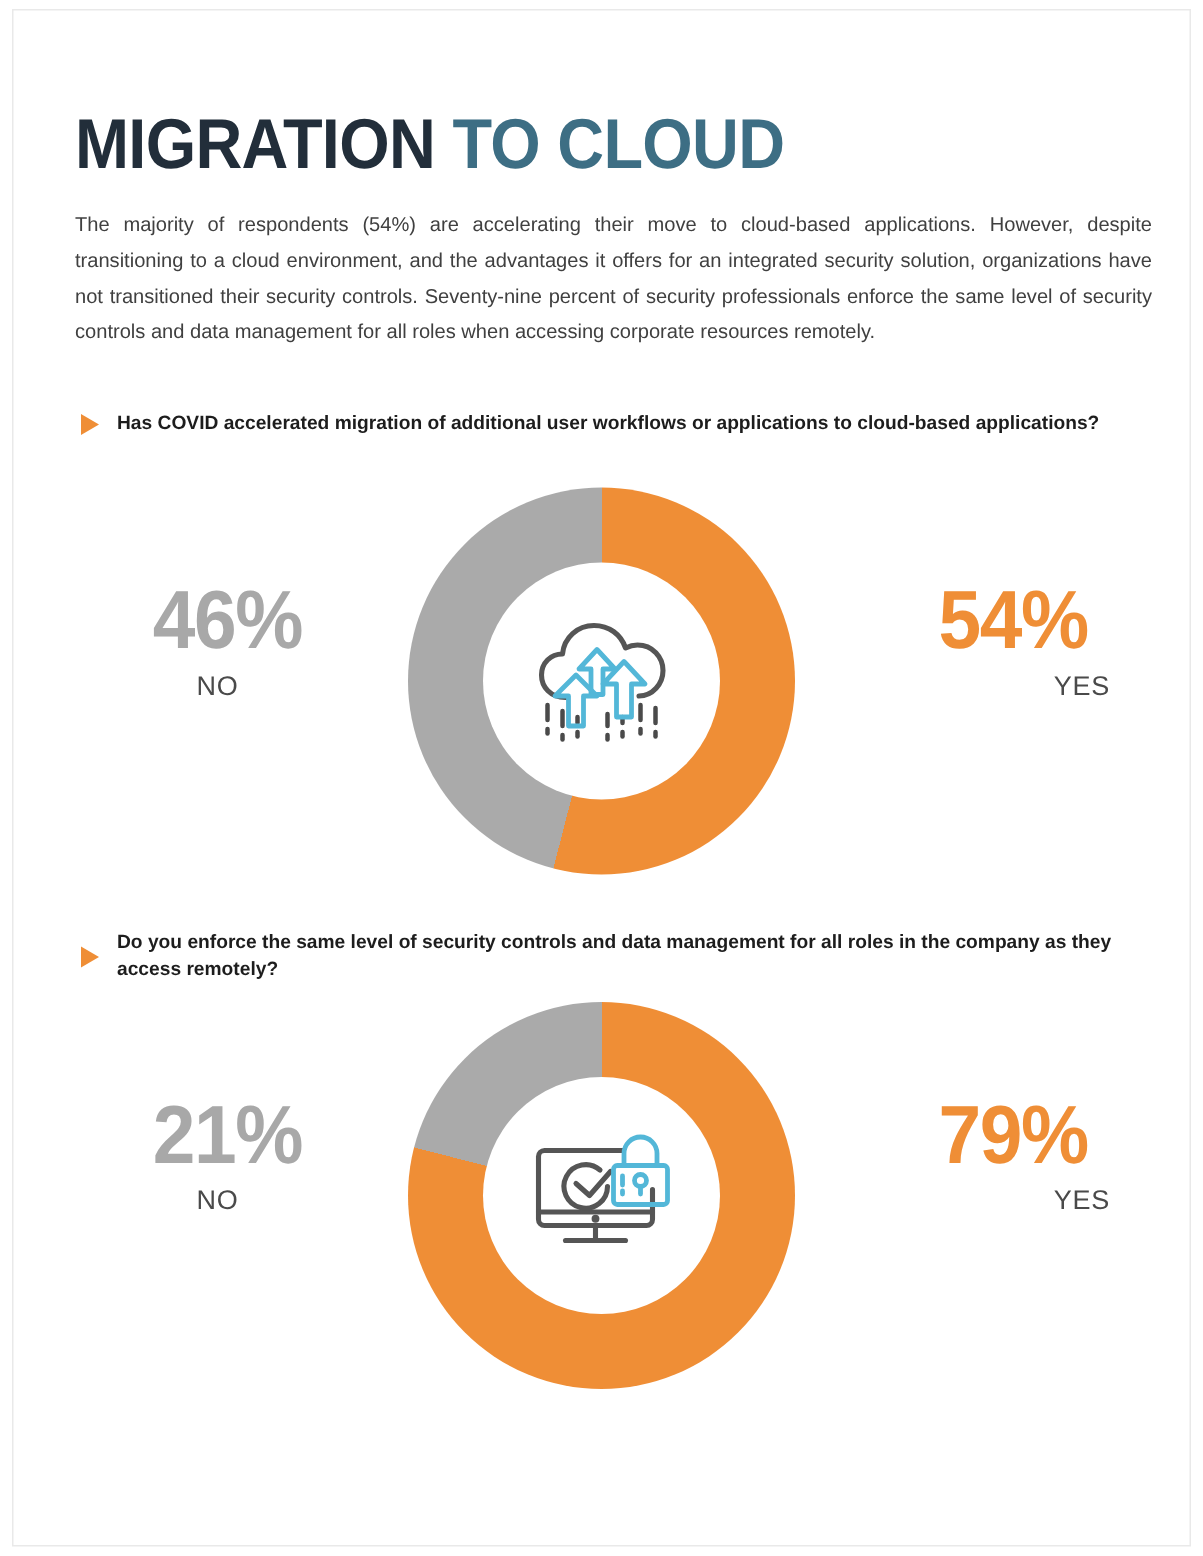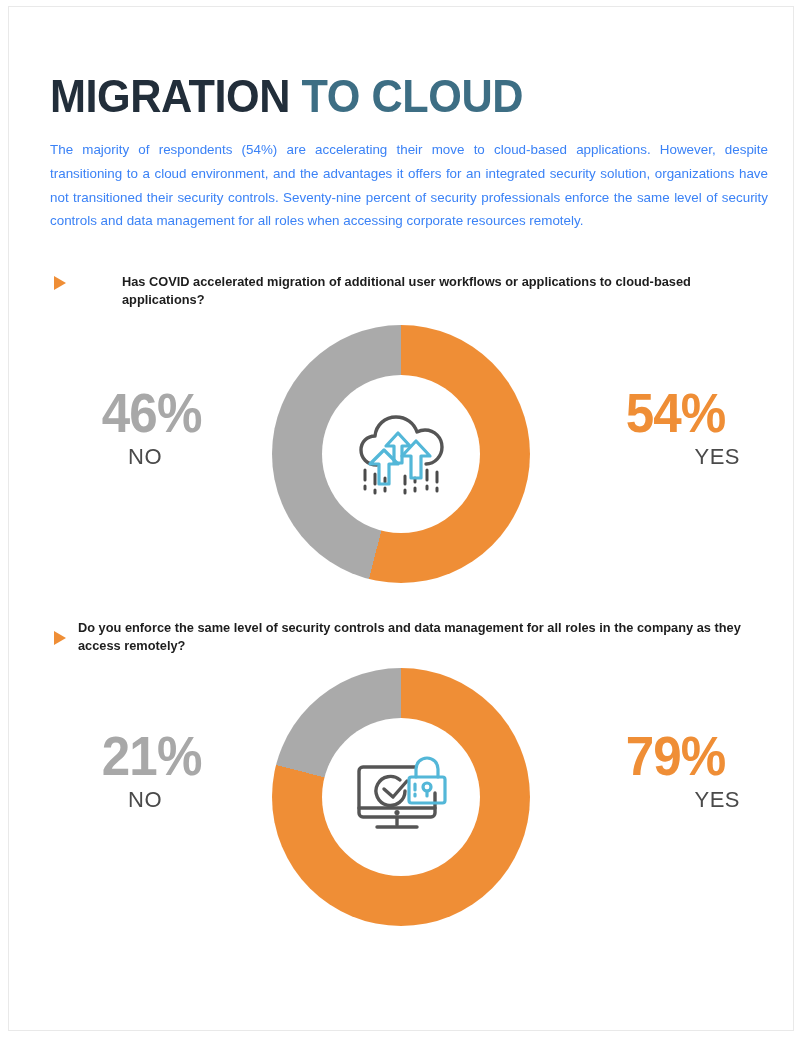--- a/index.html
+++ b/index.html
@@ -46,21 +46,21 @@
   .title .t-blue { color: #3d6e84; }
 
   
   .intro {
     position: absolute;
     left: 41px;
     top: 118px;
     width: 718px;
     font-size: 13.4px;
     line-height: 23.6px;
-    color: #3b82f6;
+    color: #404040;
     text-align: justify;
     text-justify: inter-word;
   }
 
   
   .question {
     position: absolute;
     display: flex;
     align-items: flex-start;
   }
@@ -74,21 +74,21 @@
     margin-right: 12px;
     flex: 0 0 auto;
   }
   .q-text {
     font-size: 12.8px;
     font-weight: bold;
     color: #1d1d1d;
     line-height: 17.5px;
   }
 
-  #question-1 { left: 45px; top: 266px; width: 700px; gap: 44px; }
+  #question-1 { left: 45px; top: 266px; width: 700px; }
   #question-2 { left: 45px; top: 612px; width: 720px; align-items: center; }
 
   
   .chart-block { position: absolute; }
   #chart-1 { left: 41px; top: 318px; width: 700px; height: 265px; }
   #chart-2 { left: 41px; top: 661px; width: 700px; height: 265px; }
 
   .donut-wrap {
     position: absolute;
     left: 222px;
@@ -130,21 +130,21 @@
     line-height: 52px;
     letter-spacing: -1px;
     transform: scaleX(0.93);
     display: block;
   }
   .stat-left .stat-pct  { color: #a8a8a8; transform-origin: right center; }
   .stat-right .stat-pct { color: #ef8e36; transform-origin: left center; }
 
   .stat-word {
     display: block;
-    font-size: 22px;
+    font-size: 18px;
     color: #4a4a4a;
     line-height: 28px;
     margin-top: 4px;
     letter-spacing: 0.5px;
   }
 
   
   .footer-band {
     position: absolute;
     left: 0;

